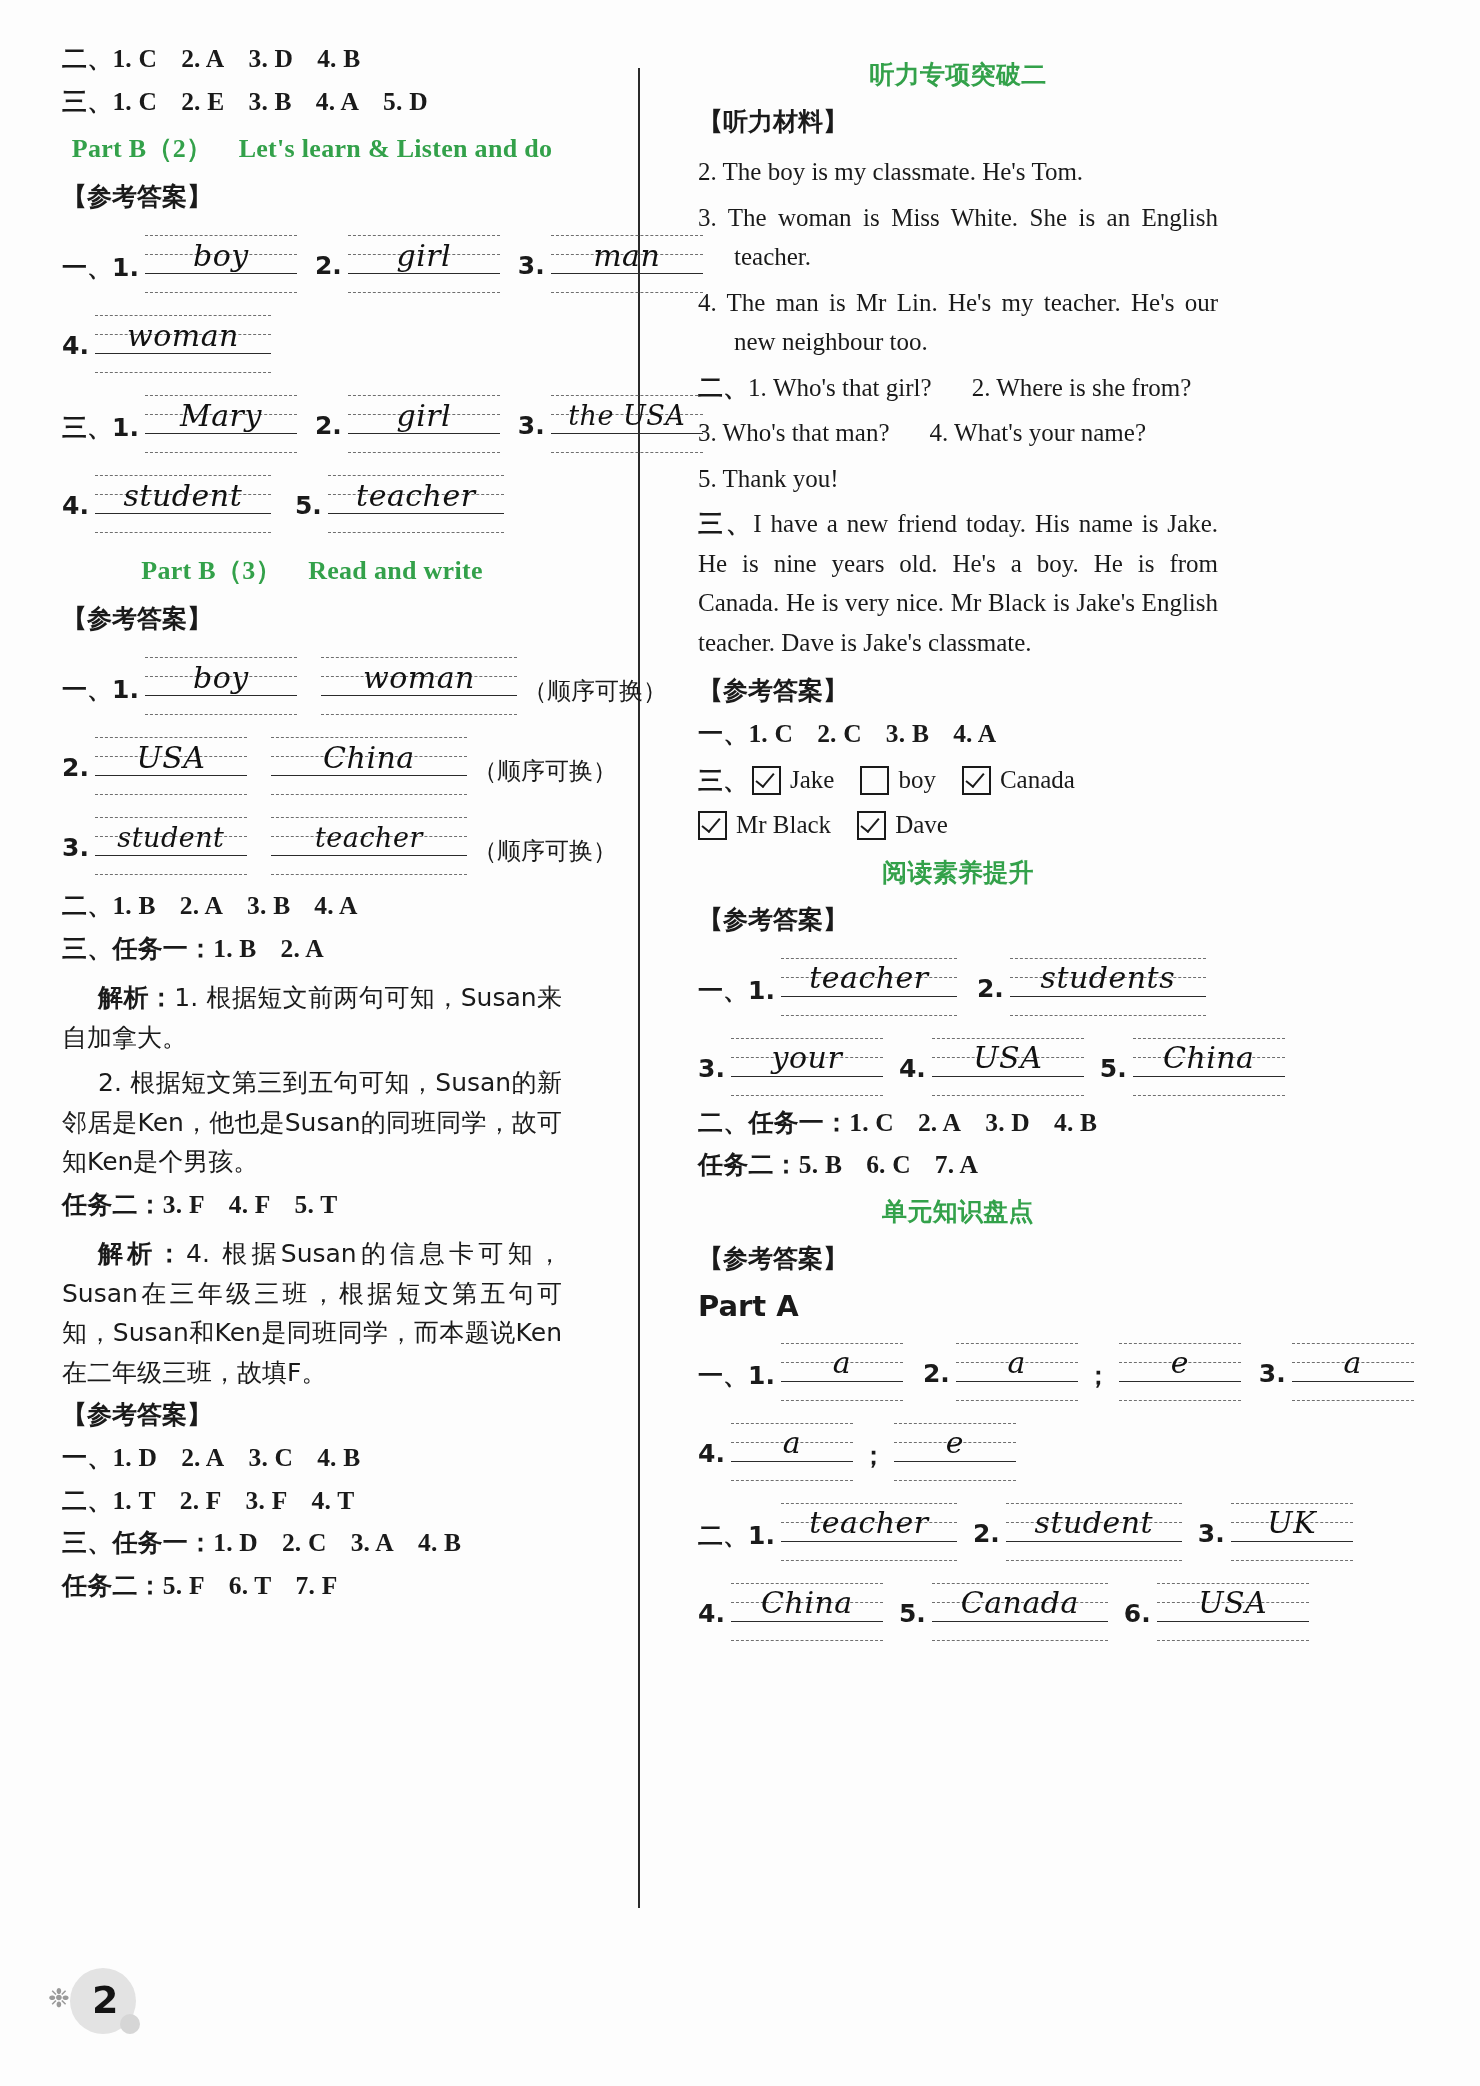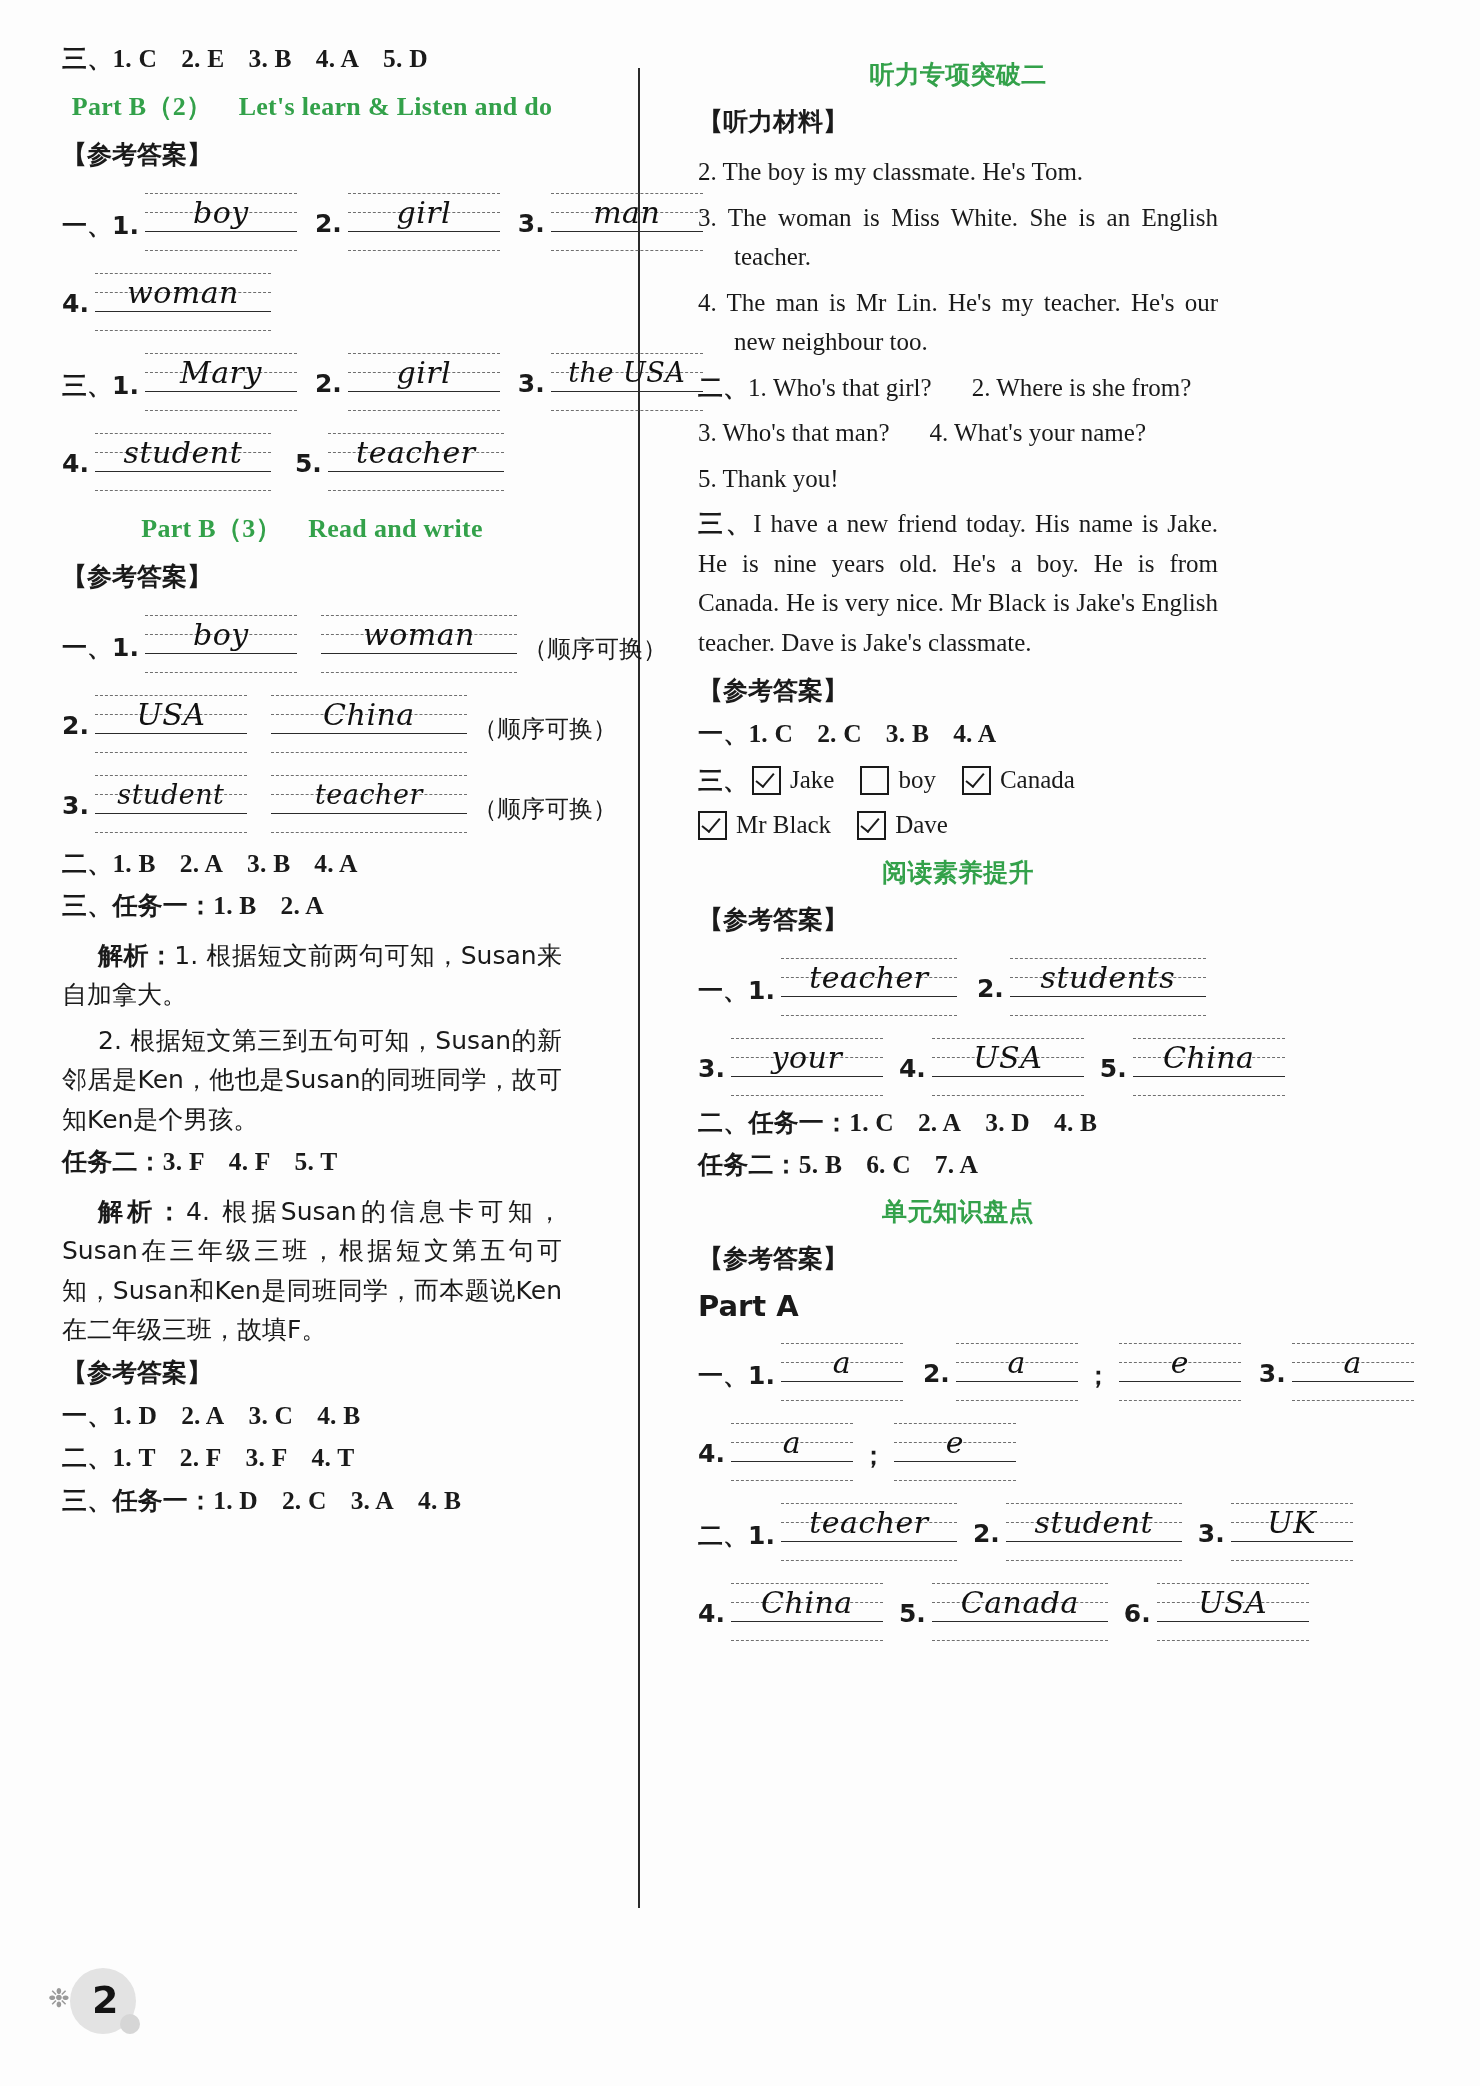--- a/index.html
+++ b/index.html
@@ -230,20 +230,23 @@
   }
 </style>
 </head>
 <body>
 
 <div class="page">
   <div class="columns">
 
     <div class="col col-left">
 
+      <div class="line">
+        <span class="idx">二、</span><span class="num">1. C</span><span class="gap-md"></span><span class="num">2. A</span><span class="gap-md"></span><span class="num">3. D</span><span class="gap-md"></span><span class="num">4. B</span>
+      </div>
 
       <div class="line">
         <span class="idx">三、</span><span class="num">1. C</span><span class="gap-md"></span><span class="num">2. E</span><span class="gap-md"></span><span class="num">3. B</span><span class="gap-md"></span><span class="num">4. A</span><span class="gap-md"></span><span class="num">5. D</span>
       </div>
 
       <div class="sec-head">Part B（2）　Let's learn &amp; Listen and do</div>
       <div class="bracket-head">【参考答案】</div>
 
       <div class="hw-row">
         <span class="hw-label"><span>一、</span><span>1.</span></span>
@@ -411,20 +414,23 @@
       <div class="bracket-head">【参考答案】</div>
 
       <div class="line">
         <span class="idx">一、</span><span class="num">1. D</span><span class="gap-md"></span><span class="num">2. A</span><span class="gap-md"></span><span class="num">3. C</span><span class="gap-md"></span><span class="num">4. B</span>
       </div>
       <div class="line">
         <span class="idx">二、</span><span class="num">1. T</span><span class="gap-md"></span><span class="num">2. F</span><span class="gap-md"></span><span class="num">3. F</span><span class="gap-md"></span><span class="num">4. T</span>
       </div>
       <div class="line">
         <span class="idx">三、任务一：</span><span class="num">1. D</span><span class="gap-md"></span><span class="num">2. C</span><span class="gap-md"></span><span class="num">3. A</span><span class="gap-md"></span><span class="num">4. B</span>
+      </div>
+      <div class="line">
+        <span class="idx">任务二：</span><span class="num">5. F</span><span class="gap-md"></span><span class="num">6. T</span><span class="gap-md"></span><span class="num">7. F</span>
       </div>
 
     </div>
 
     <div class="divider"></div>
 
     <div class="col col-right">
 
       <div class="sec-head cnhead" style="margin-top:12px">听力专项突破二</div>
       <div class="bracket-head">【听力材料】</div>

